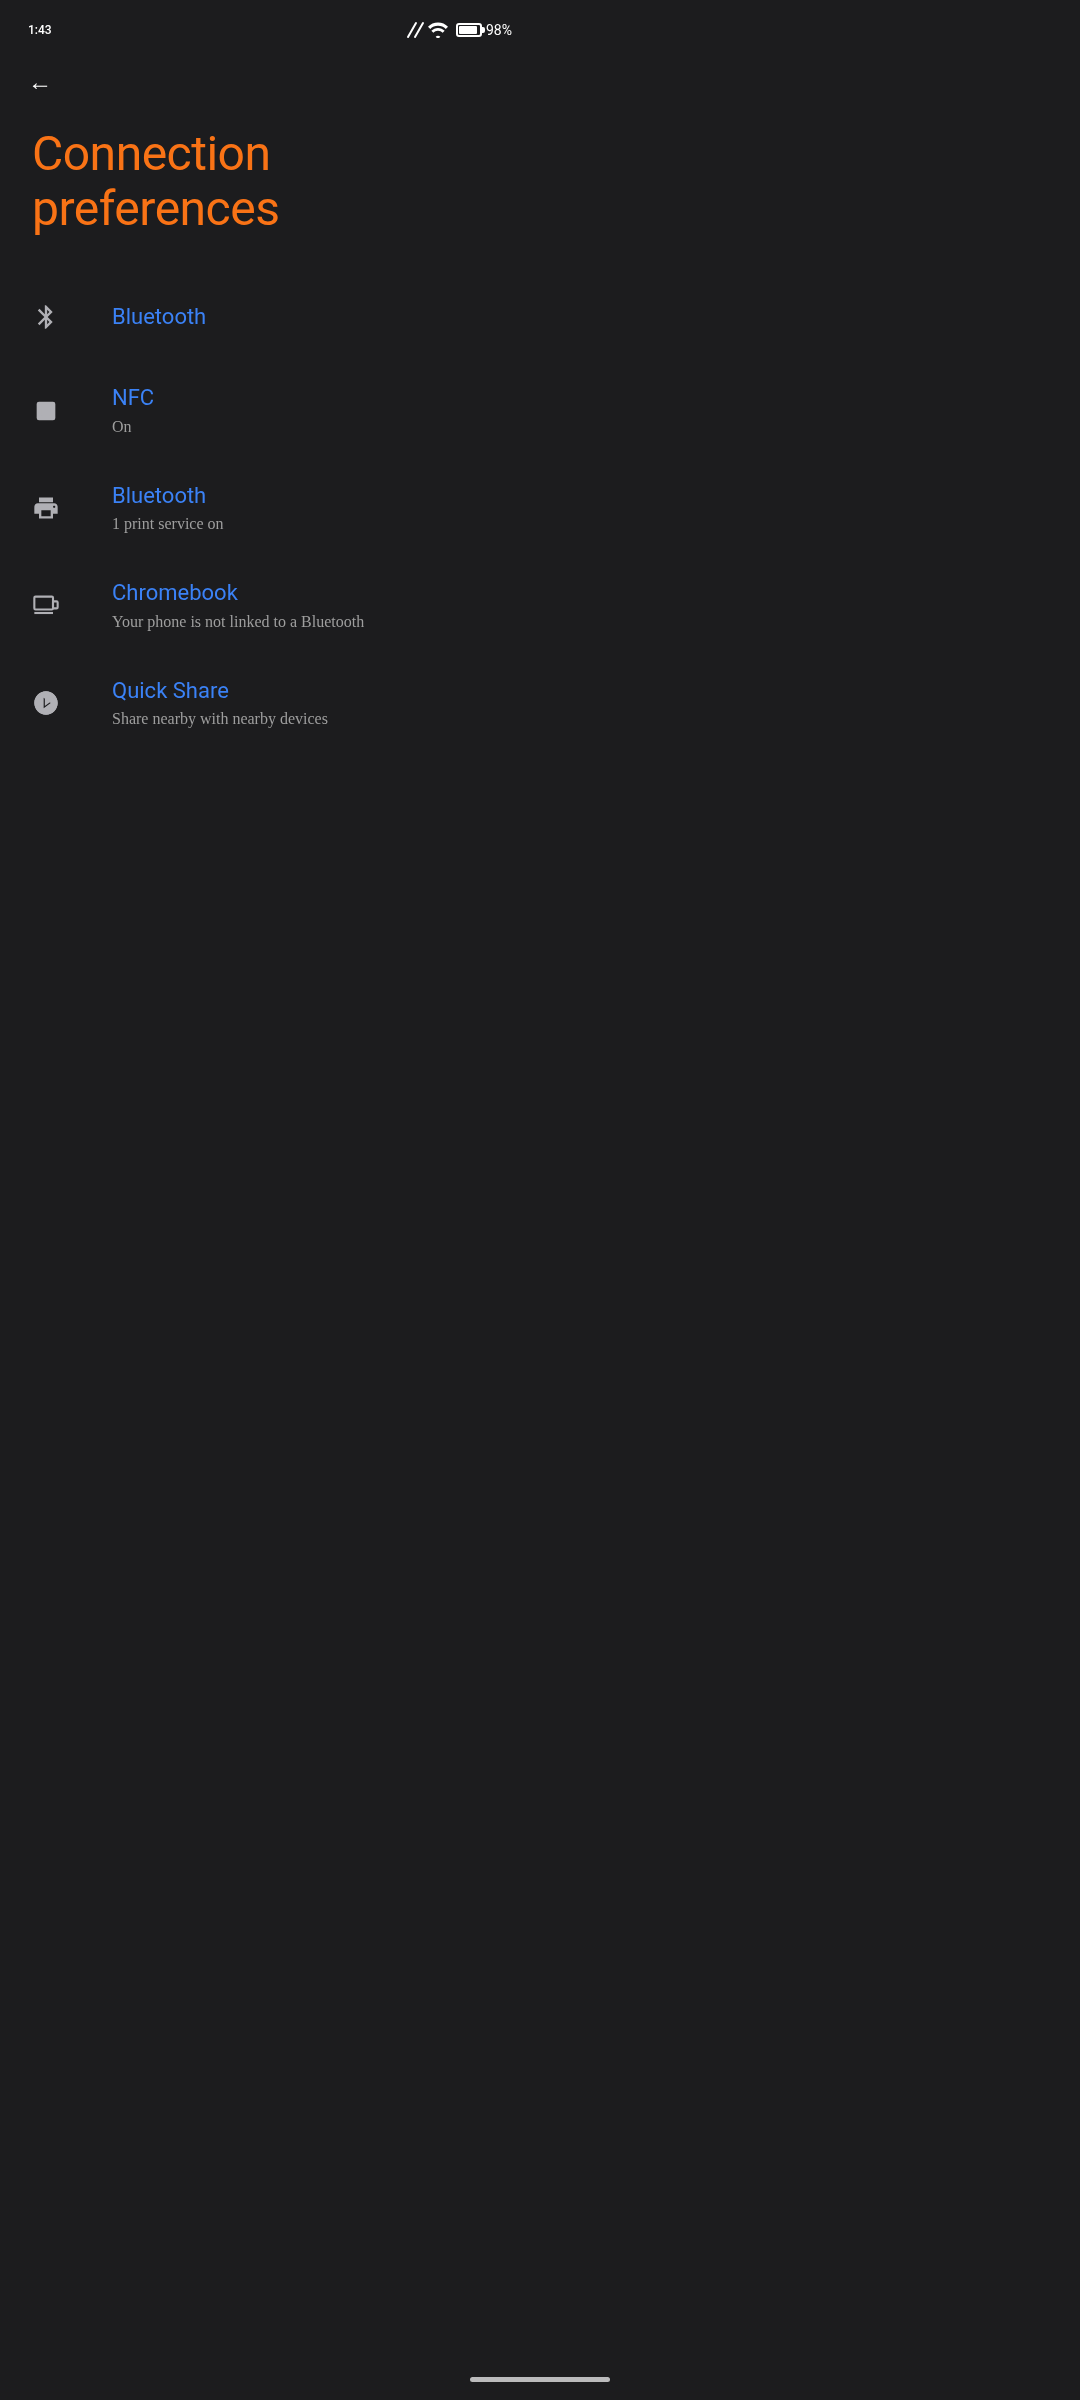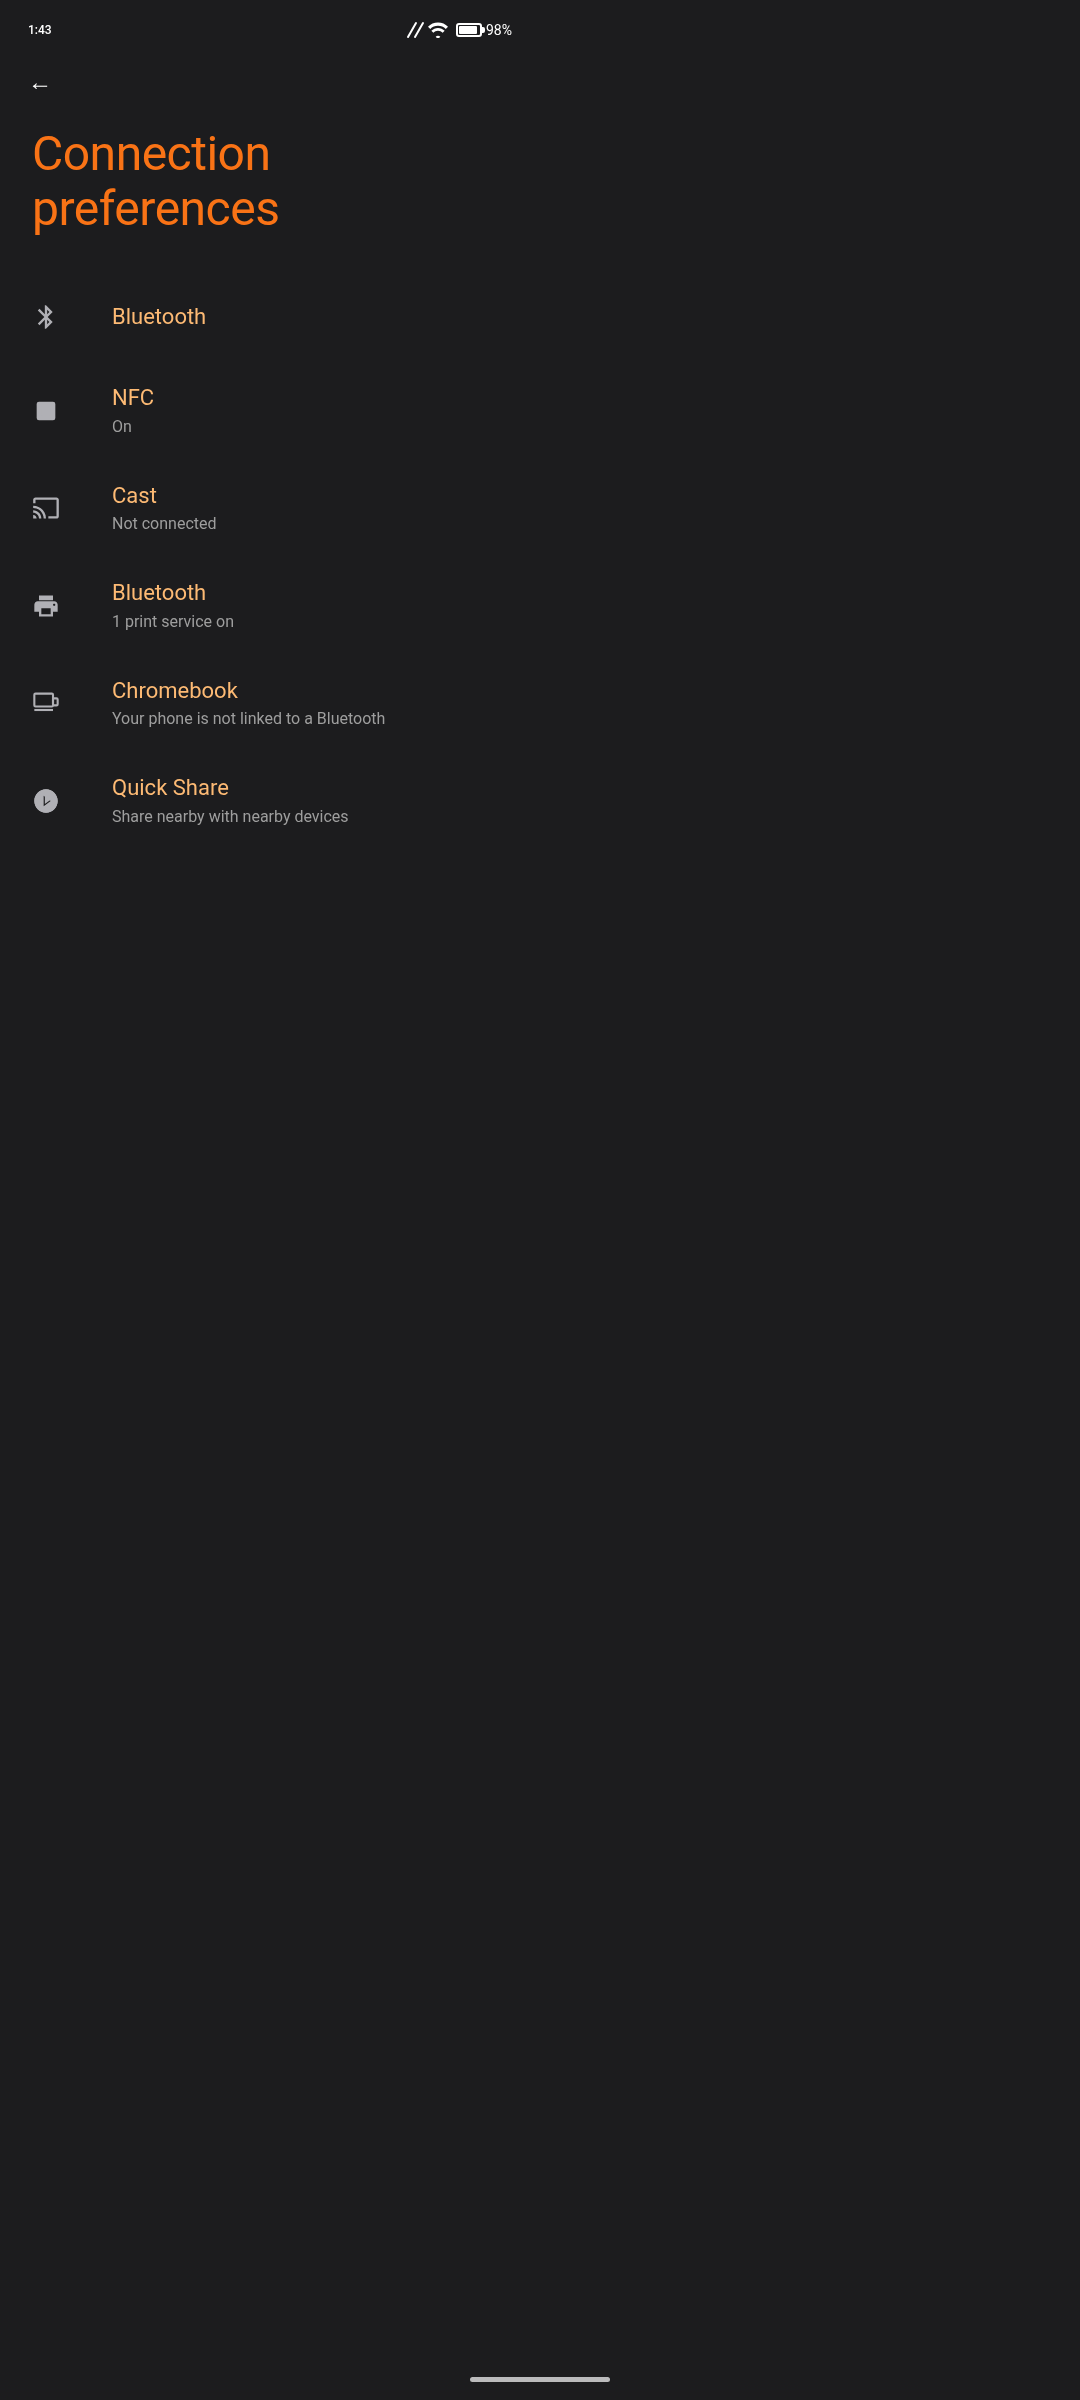--- a/index.html
+++ b/index.html
@@ -136,28 +136,29 @@
 
     .item-text {
       display: flex;
       flex-direction: column;
       gap: 4px;
     }
 
     .item-title {
       font-size: 22px;
       font-weight: 400;
-      color: #fdba74;
+      color: #3b82f6;
       line-height: 1.3;
     }
 
     .item-subtitle {
       font-size: 16px;
       color: #9e9e9e;
       line-height: 1.3;
+      font-family: Liberation Serif, serif;
     }
 
     
     .home-indicator {
       position: fixed;
       bottom: 18px;
       left: 50%;
       transform: translateX(-50%);
       width: 140px;
       height: 5px;
@@ -235,31 +236,20 @@
     </svg>
       </div>
       <div class="item-text">
         <span class="item-title">NFC</span>
         <span class="item-subtitle">On</span>
       </div>
     </div>
     <div class="settings-item">
       <div class="item-icon">
         <svg viewBox="0 0 24 24" width="28" height="28" fill="#b0b0b5">
-      <path d="M21 3H3c-1.1 0-2 .9-2 2v3h2V5h18v14h-7v2h7c1.1 0 2-.9 2-2V5c0-1.1-.9-2-2-2zM1 18v3h3c0-1.66-1.34-3-3-3zm0-4v2c2.76 0 5 2.24 5 5H8c0-3.87-3.13-7-7-7zm0-4v2c4.97 0 9 4.03 9 9h2c0-6.08-4.93-11-11-11z"></path>
-    </svg>
-      </div>
-      <div class="item-text">
-        <span class="item-title">Cast</span>
-        <span class="item-subtitle">Not connected</span>
-      </div>
-    </div>
-    <div class="settings-item">
-      <div class="item-icon">
-        <svg viewBox="0 0 24 24" width="28" height="28" fill="#b0b0b5">
       <path d="M19 8H5c-1.66 0-3 1.34-3 3v6h4v4h12v-4h4v-6c0-1.66-1.34-3-3-3zm-3 11H8v-5h8v5zm3-7c-.55 0-1-.45-1-1s.45-1 1-1 1 .45 1 1-.45 1-1 1zm-1-9H6v4h12V3z"></path>
     </svg>
       </div>
       <div class="item-text">
         <span class="item-title">Bluetooth</span>
         <span class="item-subtitle">1 print service on</span>
       </div>
     </div>
     <div class="settings-item">
       <div class="item-icon">

